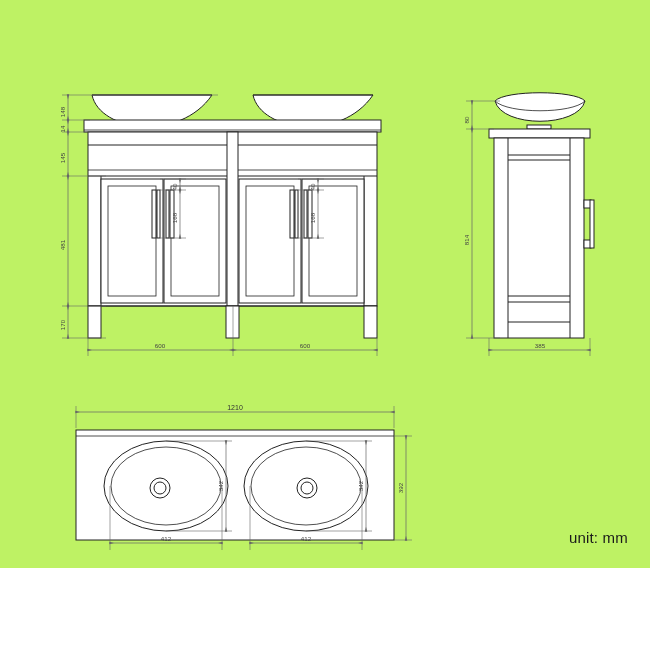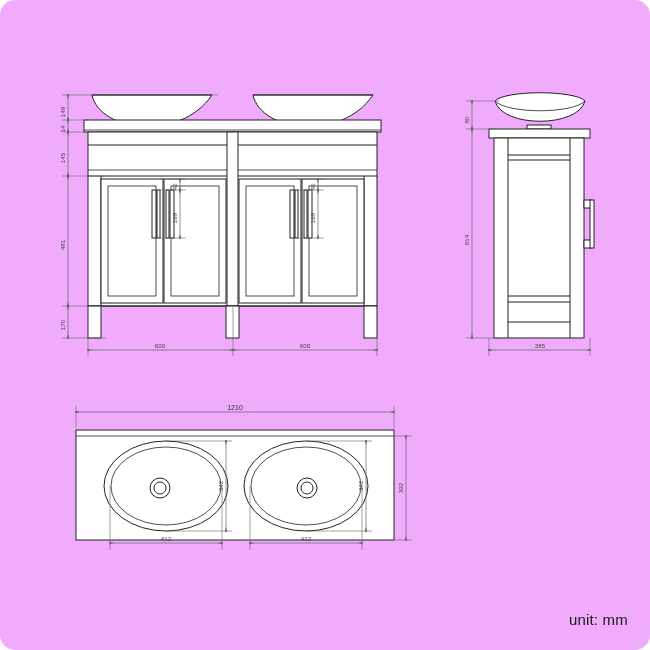--- a/index.html
+++ b/index.html
@@ -1,17 +1,17 @@
 <!DOCTYPE html>
 <html><head>
 <meta charset="utf-8">
 <style>
   html,body{margin:0;padding:0;background:#ffffff;}
   body{width:650px;height:650px;overflow:hidden;font-family:"Liberation Sans",sans-serif;}
-  #sheet{position:relative;width:650px;height:650px;background:#f0abfc;border-radius:15px;}
+  #sheet{position:relative;width:650px;height:568px;background:#bef264;}
   #sheet svg{display:block;}
   .unit-label{
     position:absolute;right:22px;bottom:22px;
     font-family:"Liberation Sans",sans-serif;
     font-size:15px;color:#1a1a1a;letter-spacing:.2px;
   }
   text{font-family:"Liberation Sans",sans-serif;fill:#333333;}
 </style>
 </head>
 <body>

